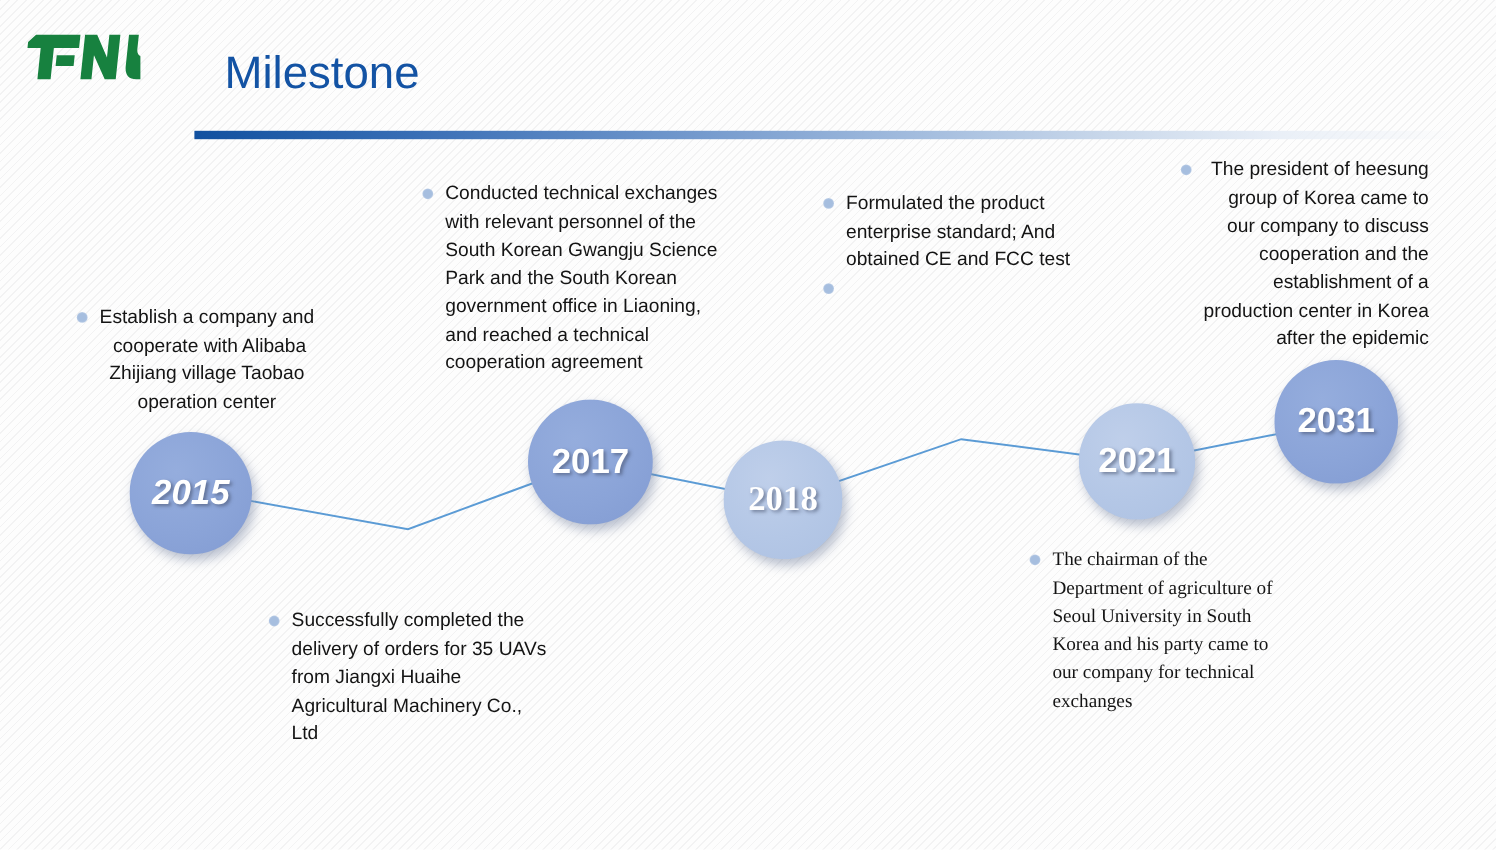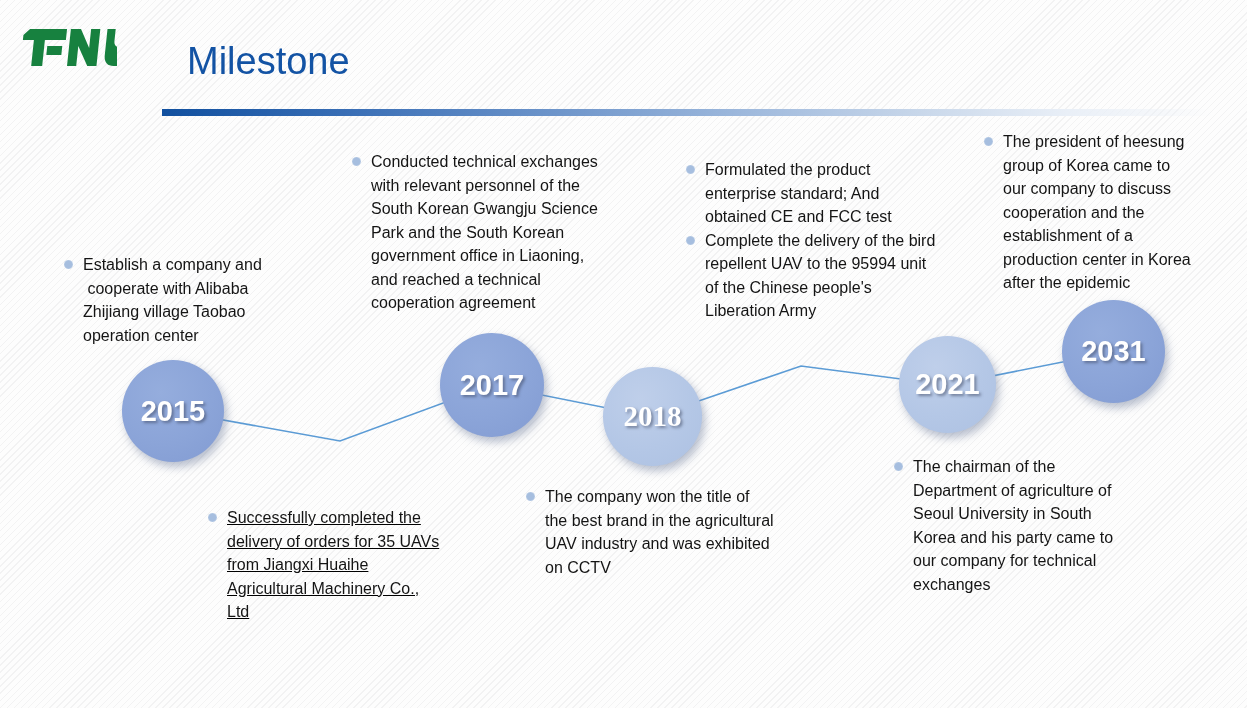--- a/index.html
+++ b/index.html
@@ -69,47 +69,47 @@
     </g>
   </svg>
 
   <div class="page-title">Milestone</div>
   <div class="title-rule"></div>
 
   <svg class="timeline-svg" viewBox="0 0 1247 708" aria-hidden="true">
     <polyline points="173,411 340,441 492,385 652,417 801,366 947,385 1113,352" fill="none" stroke="#5b9bd5" stroke-width="1.6"></polyline>
   </svg>
 
-  <div class="circle dark" style="left:122px;top:360px;width:102px;height:102px;">
+  <div class="circle dark" style="left:108px;top:360px;width:102px;height:102px;font-style:italic;">
     <span class="year">2015</span>
   </div>
   <div class="circle dark" style="left:440px;top:333px;width:104px;height:104px;">
     <span class="year">2017</span>
   </div>
   <div class="circle light" style="left:603px;top:367px;width:99px;height:99px;font-family:Liberation Serif, serif;">
     <span class="year">2018</span>
   </div>
   <div class="circle light" style="left:899px;top:336px;width:97px;height:97px;">
     <span class="year">2021</span>
   </div>
   <div class="circle dark" style="left:1062px;top:300px;width:103px;height:103px;">
     <span class="year">2031</span>
   </div>
 
-  <div class="note" style="left:64px;top:253px;width:240px;">
+  <div class="note" style="left:64px;top:253px;width:240px;text-align:center;">
     <div class="note-item">
       <span class="bullet"></span>
       <div class="note-text">Establish a company and
  cooperate with Alibaba
 Zhijiang village Taobao
 operation center</div>
     </div>
   </div>
 
-  <div class="note" style="left:208px;top:506px;width:275px;text-decoration:underline;">
+  <div class="note" style="left:224px;top:506px;width:275px;">
     <div class="note-item">
       <span class="bullet"></span>
       <div class="note-text">Successfully completed the
 delivery of orders for 35 UAVs
 from Jiangxi Huaihe
 Agricultural Machinery Co.,
 Ltd</div>
     </div>
   </div>
 
@@ -119,59 +119,46 @@
       <div class="note-text">Conducted technical exchanges
 with relevant personnel of the
 South Korean Gwangju Science
 Park and the South Korean
 government office in Liaoning,
 and reached a technical
 cooperation agreement</div>
     </div>
   </div>
 
-  <div class="note" style="left:526px;top:485px;width:300px;">
-    <div class="note-item">
-      <span class="bullet"></span>
-      <div class="note-text">The company won the title of
-the best brand in the agricultural
-UAV industry and was exhibited
-on CCTV</div>
-    </div>
-  </div>
 
   <div class="note" style="left:686px;top:142px;width:295px;margin-top:16px;">
     <div class="note-item">
       <span class="bullet"></span>
       <div class="note-text">Formulated the product
 enterprise standard; And
 obtained CE and FCC test</div>
     </div>
     <div class="note-item">
       <span class="bullet"></span>
-      <div class="note-text">Complete the delivery of the bird
-repellent UAV to the 95994 unit
-of the Chinese people's
-Liberation Army</div>
     </div>
   </div>
 
-  <div class="note" style="left:894px;top:455px;width:265px;">
+  <div class="note" style="left:858px;top:455px;width:265px;font-family:Liberation Serif, serif;">
     <div class="note-item">
       <span class="bullet"></span>
       <div class="note-text">The chairman of the
 Department of agriculture of
 Seoul University in South
 Korea and his party came to
 our company for technical
 exchanges</div>
     </div>
   </div>
 
-  <div class="note" style="left:984px;top:130px;width:255px;">
+  <div class="note" style="left:984px;top:130px;width:255px;text-align:right;">
     <div class="note-item">
       <span class="bullet"></span>
       <div class="note-text">The president of heesung
 group of Korea came to
 our company to discuss
 cooperation and the
 establishment of a
 production center in Korea
 after the epidemic</div>
     </div>

